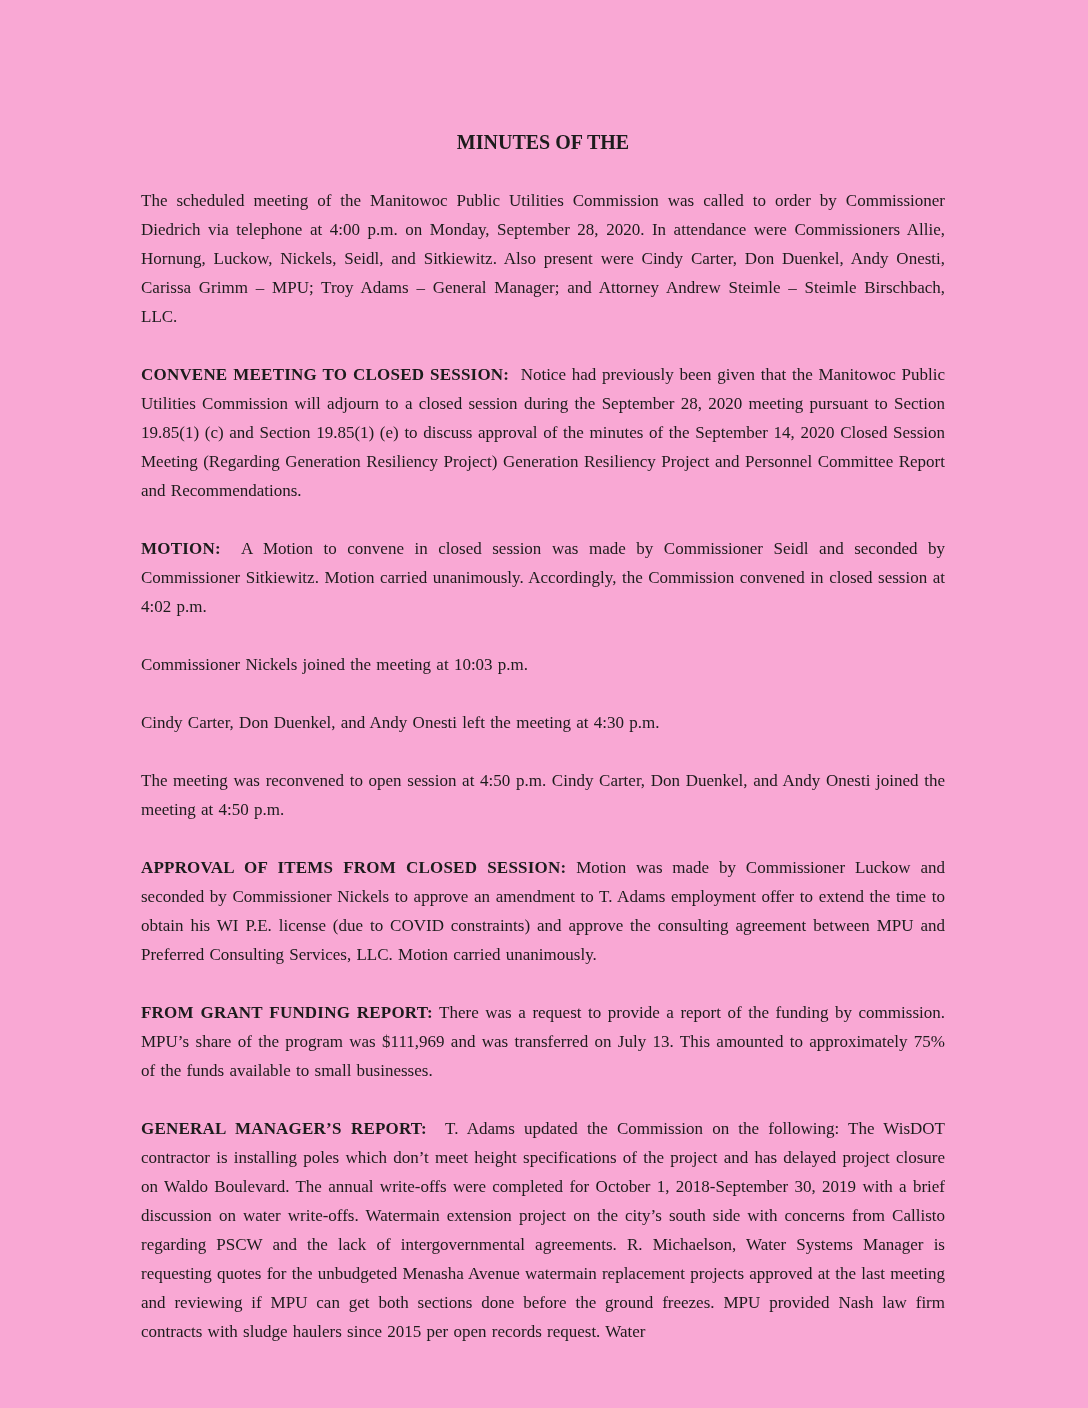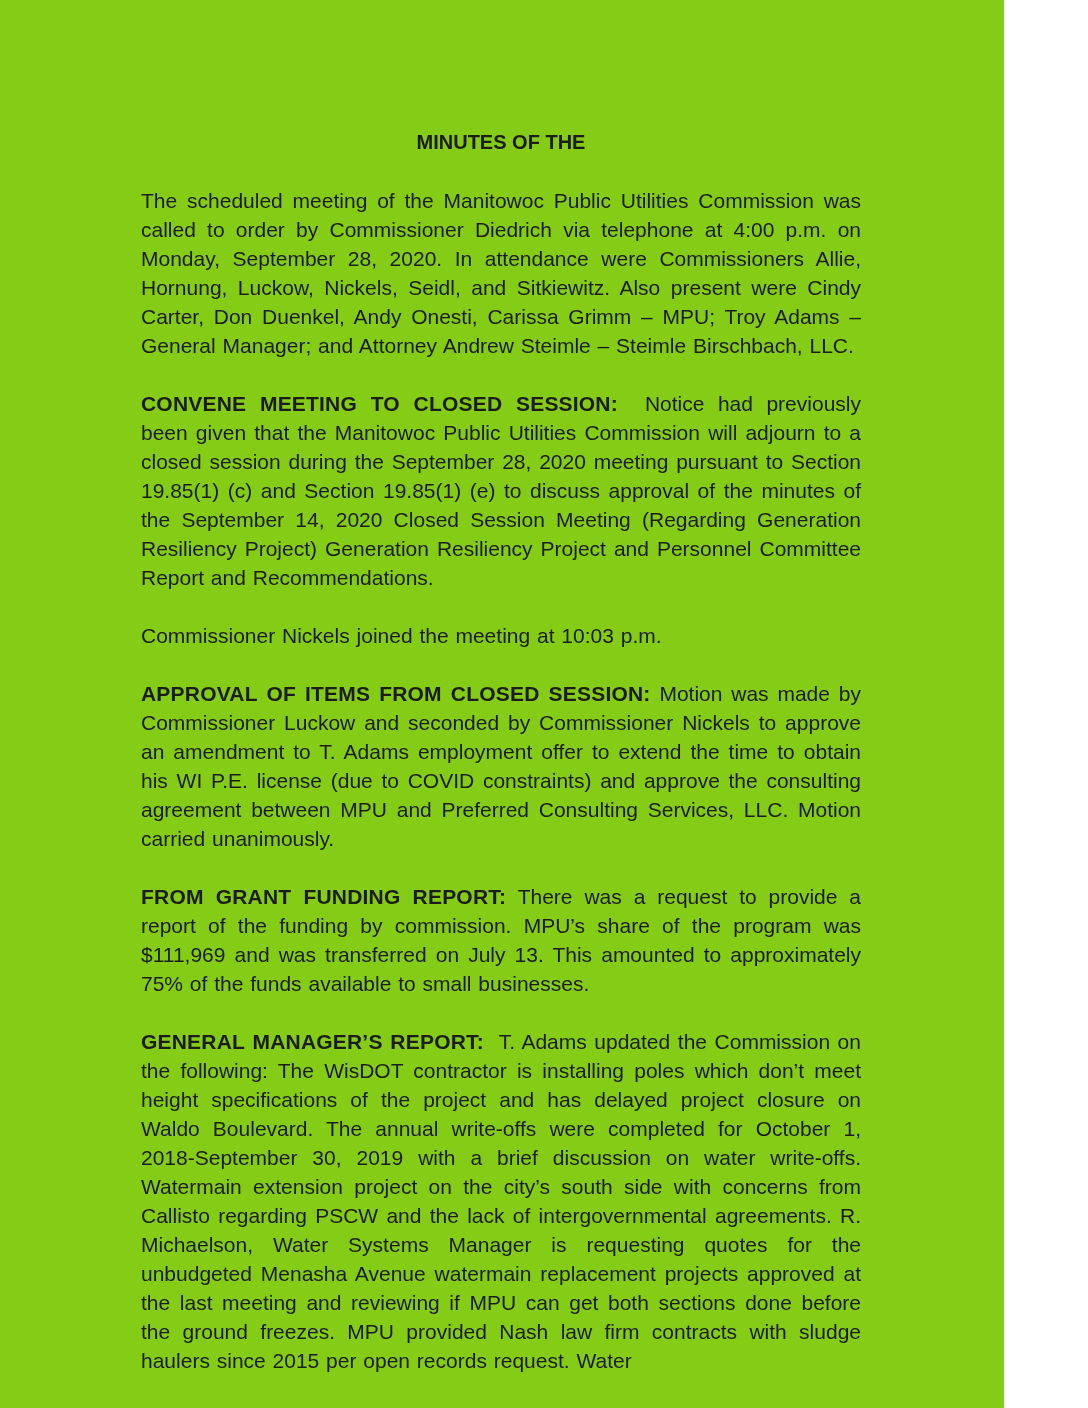--- a/index.html
+++ b/index.html
@@ -2,38 +2,38 @@
 <html><head>
 <meta charset="utf-8">
 <style>
   html, body {
     margin: 0;
     padding: 0;
     background: #ffffff;
   }
   .page {
     position: relative;
-    width: 1004px;
+    width: 1088px;
     height: 1408px;
-    background: #84cc16;
-    font-family: Liberation Sans, sans-serif;
+    background: #f9a8d4;
+    font-family: Liberation Serif, serif;
     color: #1c1c1c;
     box-sizing: border-box;
     padding: 128px 143px 0 141px;
     overflow: hidden;
   }
   .title-block {
     text-align: center;
     font-weight: bold;
     font-size: 20px;
     line-height: 29px;
     margin-bottom: 29px;
   }
   .body-text p {
-    font-size: 21px;
+    font-size: 17px;
     line-height: 29px;
     text-align: justify;
     margin: 0 0 29px 0;
     word-spacing: 1px;
   }
   .body-text p strong.lead {
     font-weight: bold;
     letter-spacing: 0.2px;
   }
 </style>
@@ -45,24 +45,27 @@
   <div class="title-block">
     <div>MINUTES OF THE</div>
   </div>
 
   <div class="body-text">
 
     <p><span>The scheduled meeting of the Manitowoc Public Utilities Commission was called to order by Commissioner Diedrich via telephone at 4:00 p.m. on Monday, September 28, 2020. In attendance were Commissioners Allie, Hornung, Luckow, Nickels, Seidl, and Sitkiewitz. Also present were Cindy Carter, Don Duenkel, Andy Onesti, Carissa Grimm – MPU; Troy Adams – General Manager; and Attorney Andrew Steimle – Steimle Birschbach, LLC.</span></p>
 
     <p><strong class="lead">CONVENE MEETING TO CLOSED SESSION:</strong>&nbsp; <span>Notice had previously been given that the Manitowoc Public Utilities Commission will adjourn to a closed session during the September 28, 2020 meeting pursuant to Section 19.85(1) (c) and Section 19.85(1) (e) to discuss approval of the minutes of the September 14, 2020 Closed Session Meeting (Regarding Generation Resiliency Project) Generation Resiliency Project and Personnel Committee Report and Recommendations.</span></p>
 
+    <p><strong class="lead">MOTION:</strong>&nbsp; <span>A Motion to convene in closed session was made by Commissioner Seidl and seconded by Commissioner Sitkiewitz. Motion carried unanimously. Accordingly, the Commission convened in closed session at 4:02 p.m.</span></p>
 
     <p><span>Commissioner Nickels joined the meeting at 10:03 p.m.</span></p>
 
+    <p><span>Cindy Carter, Don Duenkel, and Andy Onesti left the meeting at 4:30 p.m.</span></p>
 
+    <p><span>The meeting was reconvened to open session at 4:50 p.m. Cindy Carter, Don Duenkel, and Andy Onesti joined the meeting at 4:50 p.m.</span></p>
 
     <p><strong class="lead">APPROVAL OF ITEMS FROM CLOSED SESSION:</strong> <span>Motion was made by Commissioner Luckow and seconded by Commissioner Nickels to approve an amendment to T. Adams employment offer to extend the time to obtain his WI P.E. license (due to COVID constraints) and approve the consulting agreement between MPU and Preferred Consulting Services, LLC. Motion carried unanimously.</span></p>
 
     <p><strong class="lead">FROM GRANT FUNDING REPORT:</strong> <span>There was a request to provide a report of the funding by commission. MPU’s share of the program was $111,969 and was transferred on July 13. This amounted to approximately 75% of the funds available to small businesses.</span></p>
 
     <p><strong class="lead">GENERAL MANAGER’S REPORT:</strong>&nbsp; <span>T. Adams updated the Commission on the following: The WisDOT contractor is installing poles which don’t meet height specifications of the project and has delayed project closure on Waldo Boulevard. The annual write-offs were completed for October 1, 2018-September 30, 2019 with a brief discussion on water write-offs. Watermain extension project on the city’s south side with concerns from Callisto regarding PSCW and the lack of intergovernmental agreements. R. Michaelson, Water Systems Manager is requesting quotes for the unbudgeted Menasha Avenue watermain replacement projects approved at the last meeting and reviewing if MPU can get both sections done before the ground freezes. MPU provided Nash law firm contracts with sludge haulers since 2015 per open records request. Water</span></p>
 
   </div>
 </div>
 

